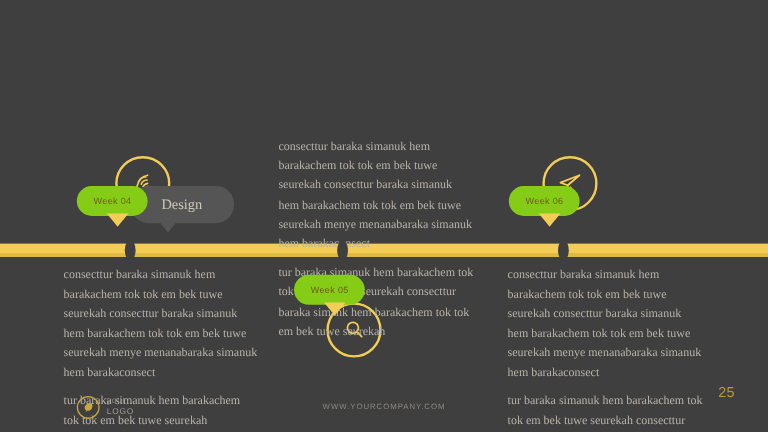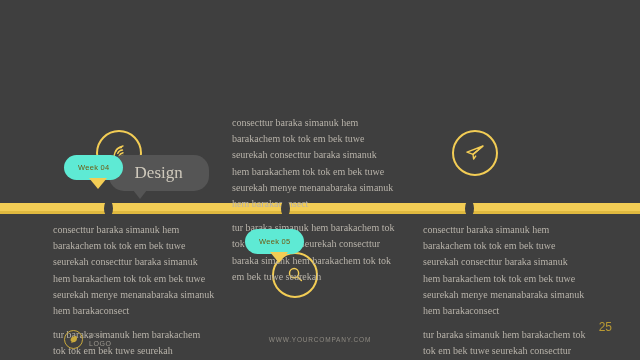--- a/index.html
+++ b/index.html
@@ -50,21 +50,21 @@
   }
   .circle-icon svg { display: block; }
 
   .badge-row {
     position: absolute;
     display: flex;
     align-items: flex-start;
   }
   .week-badge {
     position: relative;
-    background: #5eead4;
+    background: #84cc16;
     color: #6f5a13;
     border-radius: 14px;
     padding: 8px 13px 8px 14px;
     font-family: "Liberation Sans", sans-serif;
     font-size: 7.5px;
     letter-spacing: .3px;
     white-space: nowrap;
     z-index: 4;
   }
   .week-badge::after {
@@ -78,21 +78,21 @@
     transform: translateX(-4px);
   }
   .title-pill {
     position: relative;
     background: #555555;
     color: #cfc9bc;
     border-radius: 15px;
     padding: 8px 26px;
     margin-left: -14px;
     font-family: "Liberation Serif", serif;
-    font-size: 17px;
+    font-size: 12px;
     white-space: nowrap;
     z-index: 2;
   }
   .title-pill::after {
     content: "";
     position: absolute;
     left: 24px; bottom: -8px;
     width: 0; height: 0;
     border-left: 7px solid transparent;
     border-right: 7px solid transparent;
@@ -189,20 +189,21 @@
   </div>
 
   <div class="milestone">
     <div class="circle-icon" style="left:452px; top:130px;">
       <svg width="24" height="24" viewBox="0 0 24 24" fill="none" stroke="#f3cd55" stroke-width="1.4" stroke-linejoin="round">
         <path d="M20 5L4 11.2l6 2.2L20 5z"></path>
         <path d="M20 5l-10 8.4 .6 4.6L13 14.6"></path>
       </svg>
     </div>
     <div class="badge-row" style="left:424px; top:155px;">
+      <div class="week-badge">Week 06</div>
     </div>
   </div>
 
   <div class="text-block" style="left:232px; top:115px; width:164px;">
     <p>consecttur baraka simanuk hem barakachem tok tok em bek tuwe seurekah consecttur baraka simanuk hem barakachem tok tok em bek tuwe seurekah menye menanabaraka simanuk hem barakaconsect</p>
     <p>tur baraka simanuk hem barakachem tok tok em bek tuwe seurekah consecttur baraka simank hem barakachem tok tok em bek tuwe seurekah</p>
   </div>
 
   <div class="text-block" style="left:53px; top:222px; width:162px;">
     <p>consecttur baraka simanuk hem barakachem tok tok em bek tuwe seurekah consecttur baraka simanuk hem barakachem tok tok em bek tuwe seurekah menye menanabaraka simanuk hem barakaconsect</p>

